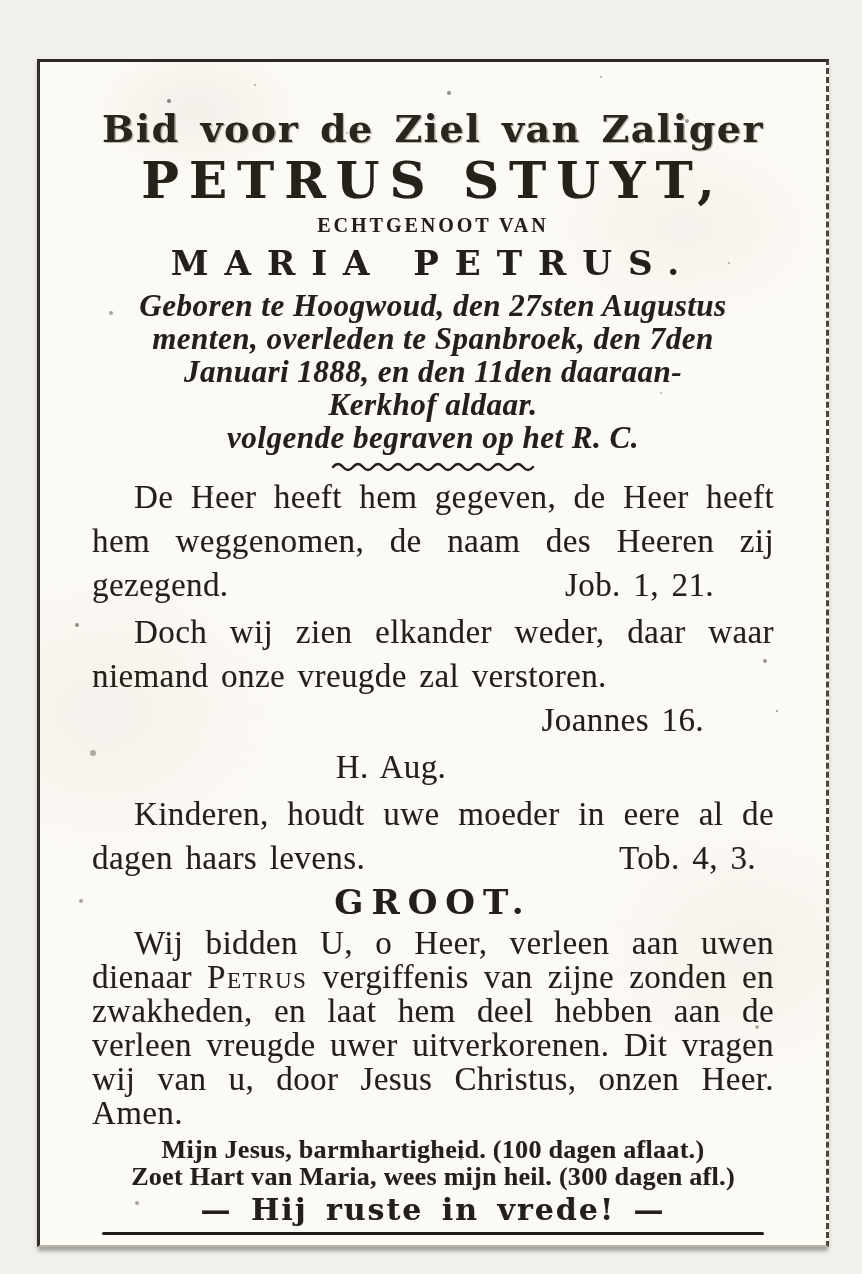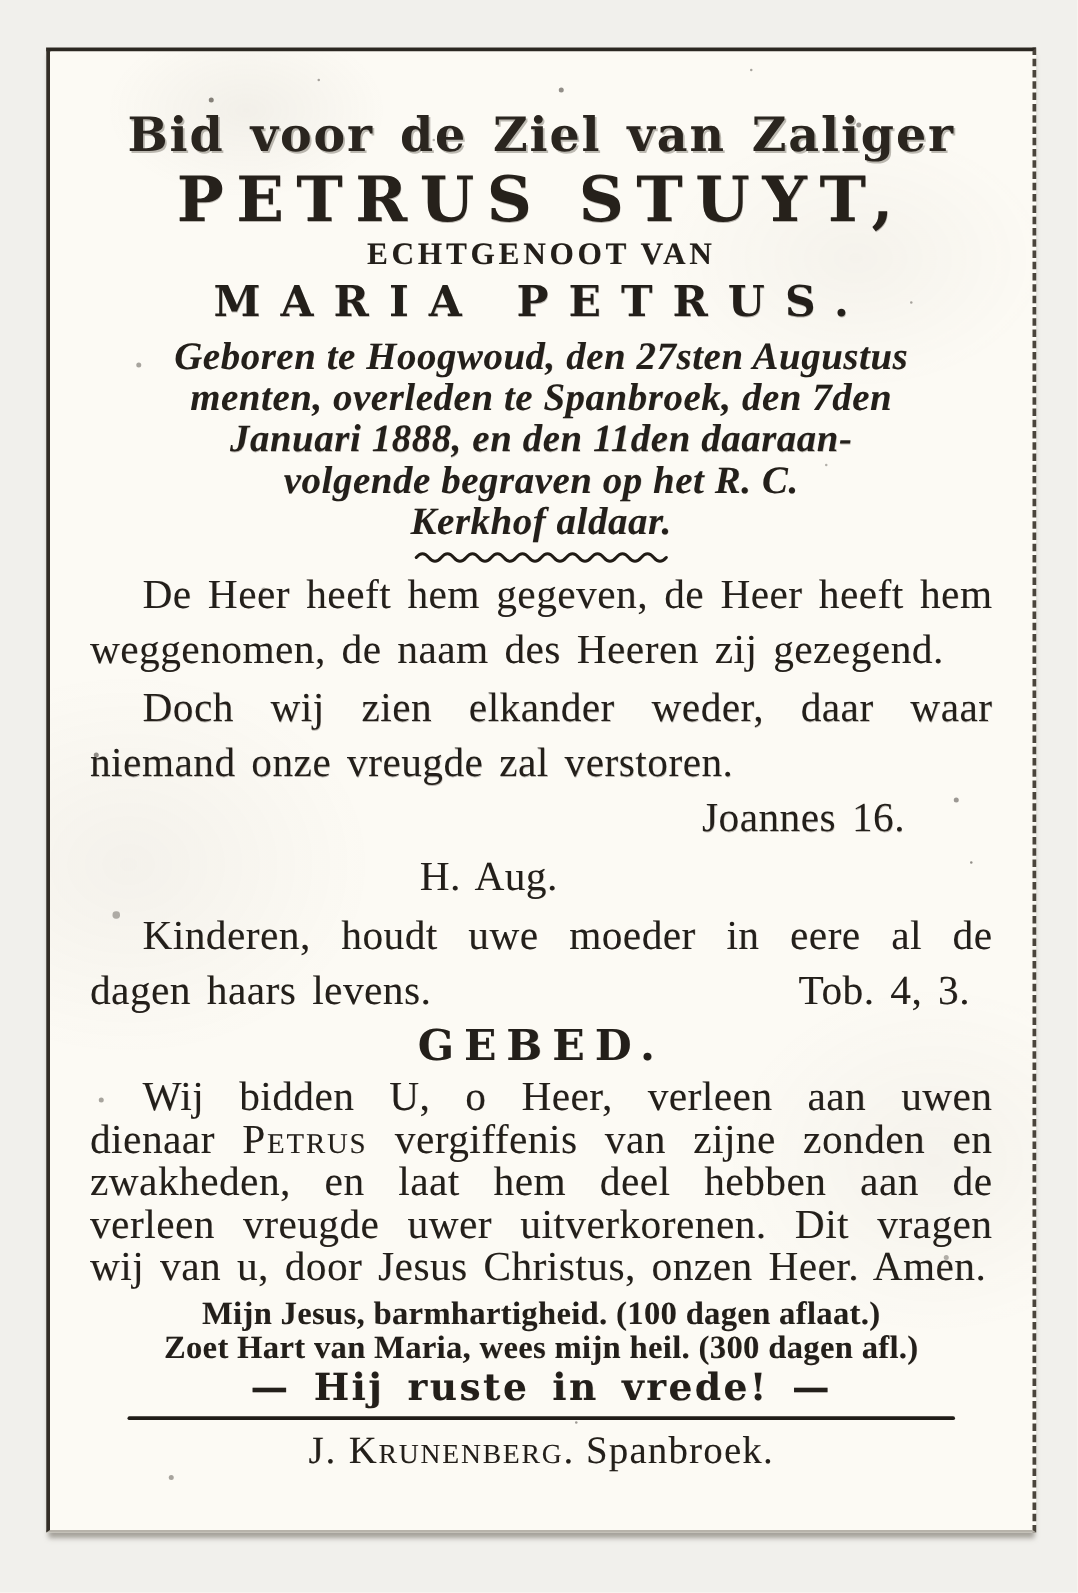--- a/index.html
+++ b/index.html
@@ -6,35 +6,35 @@
   html,body { width:862px; height:1274px; }
   body {
     background:#f1f0ec;
     font-family:"Liberation Serif", serif;
     color:#231f1a;
     overflow:hidden;
     position:relative;
   }
   .card {
     position:absolute;
-    left:37px; top:38px;
+    left:37px; top:59px;
     width:792px; height:1188px;
     background:
       radial-gradient(160px 100px at 20% 4%, rgba(115,105,90,0.07), transparent 70%),
       radial-gradient(220px 150px at 82% 14%, rgba(115,105,90,0.05), transparent 70%),
       radial-gradient(280px 220px at 8% 55%, rgba(110,100,88,0.055), transparent 70%),
       radial-gradient(240px 200px at 90% 75%, rgba(110,100,88,0.05), transparent 70%),
       #fcfaf4;
     border-top:3px solid #2c2822;
     border-left:3px solid #332e27;
     border-right:3px dashed #4a443b;
     border-bottom:2px solid #b7b3aa;
     box-shadow:0 5px 4px -1px rgba(100,95,85,0.55);
     overflow:hidden;
-    padding:0 32px;
+    padding:0 52px;
     text-align:center;
     text-shadow:0.3px 0.3px 0 rgba(35,28,20,0.30);
   }
   .specks { position:absolute; left:0; top:0; width:2px; height:2px; background:transparent; border-radius:50%;
     box-shadow:
       128px 38px 0 1px rgba(40,34,28,0.55), 214px 22px 0 0 rgba(40,34,28,0.4),
       408px 30px 0 1px rgba(40,34,28,0.5), 560px 14px 0 0 rgba(40,34,28,0.4),
       646px 58px 0 1px rgba(40,34,28,0.45), 306px 70px 0 0 rgba(40,34,28,0.35),
       70px 250px 0 1px rgba(40,34,28,0.4), 36px 562px 0 1px rgba(40,34,28,0.5),
       52px 690px 0 2px rgba(40,34,28,0.35), 724px 598px 0 1px rgba(40,34,28,0.45),
@@ -53,21 +53,21 @@
   }
   .name {
     margin-top:4px;
     font-family:"DejaVu Serif", serif;
     font-size:50px; line-height:54px; font-weight:700;
     letter-spacing:10px;
     color:#26211b;
   }
   .relation {
     margin-top:3px;
-    font-size:25px; line-height:28px; font-weight:700;
+    font-size:20px; line-height:28px; font-weight:700;
     letter-spacing:3px;
   }
   .spouse {
     margin-top:6px;
     font-family:"DejaVu Serif", serif;
     font-size:34px; line-height:36px; font-weight:700;
     letter-spacing:16px;
   }
   .obit { margin-top:8px; font-style:italic; font-size:31px; line-height:33px; font-weight:700; letter-spacing:0.5px; }
   .wavy { display:block; margin:4px auto 0; }
@@ -117,36 +117,36 @@
     <div class="bid">Bid voor de Ziel van Zaliger</div>
     <div class="name">PETRUS STUYT,</div>
     <div class="relation">ECHTGENOOT VAN</div>
     <div class="spouse">MARIA PETRUS.</div>
   </header>
 
   <section class="obit">
     <div>Geboren te Hoogwoud, den 27sten Augustus</div>
     <div>menten, overleden te Spanbroek, den 7den</div>
     <div>Januari 1888, en den 11den daaraan-</div>
+    <div>Kerkhof aldaar.</div>
     <div>volgende begraven op het R. C.</div>
-    <div>Kerkhof aldaar.</div>
   </section>
 
   <svg class="wavy" width="206" height="14" viewBox="0 0 206 14">
     <path d="M3 9 Q8 3 13 9 T23 9 T33 9 T43 9 T53 9 T63 9 T73 9 T83 9 T93 9 T103 9 T113 9 T123 9 T133 9 T143 9 T153 9 T163 9 T173 9 T183 9 T193 9 T203 9" fill="none" stroke="#201b15" stroke-width="2.4" stroke-linecap="round"></path>
   </svg>
 
   <section class="quotes">
-    <p class="quote"><span>De Heer heeft hem gegeven, de Heer heeft hem weggenomen, de naam des Heeren zij gezegend.</span></p>
+    <p class="quote"><span>De Heer heeft hem gegeven, de Heer heeft hem weggenomen, de naam des Heeren zij gezegend.</span><span class="src-inline mr-lg">Job. 1, 21.</span></p>
     <p class="quote"><span>Doch wij zien elkander weder, daar waar niemand onze vreugde zal verstoren.</span><span class="src-block pr-md">Joannes 16.</span></p>
     <p class="quote"><span class="src-block pr-lg">H. Aug.</span></p>
     <p class="quote"><span>Kinderen, houdt uwe moeder in eere al de dagen haars levens.</span><span class="src-inline mr-sm">Tob. 4, 3.</span></p>
   </section>
 
-  <h2 class="gebed">GEBED.</h2>
+  <h2 class="gebed">GROOT.</h2>
 
   <p class="prayer"><span>Wij bidden U, o Heer, verleen aan uwen dienaar </span><span class="scaps">Petrus</span><span> vergiffenis van zijne zonden en zwakheden, en laat hem deel hebben aan de verleen vreugde uwer uitverkorenen. Dit vragen wij van u, door Jesus Christus, onzen Heer. Amen.</span></p>
 
   <div class="ind">
     <div>Mijn Jesus, barmhartigheid. (100 dagen aflaat.)</div>
     <div>Zoet Hart van Maria, wees mijn heil. (300 dagen afl.)</div>
   </div>
 
   <div class="closing">— Hij ruste in vrede! —</div>
 

